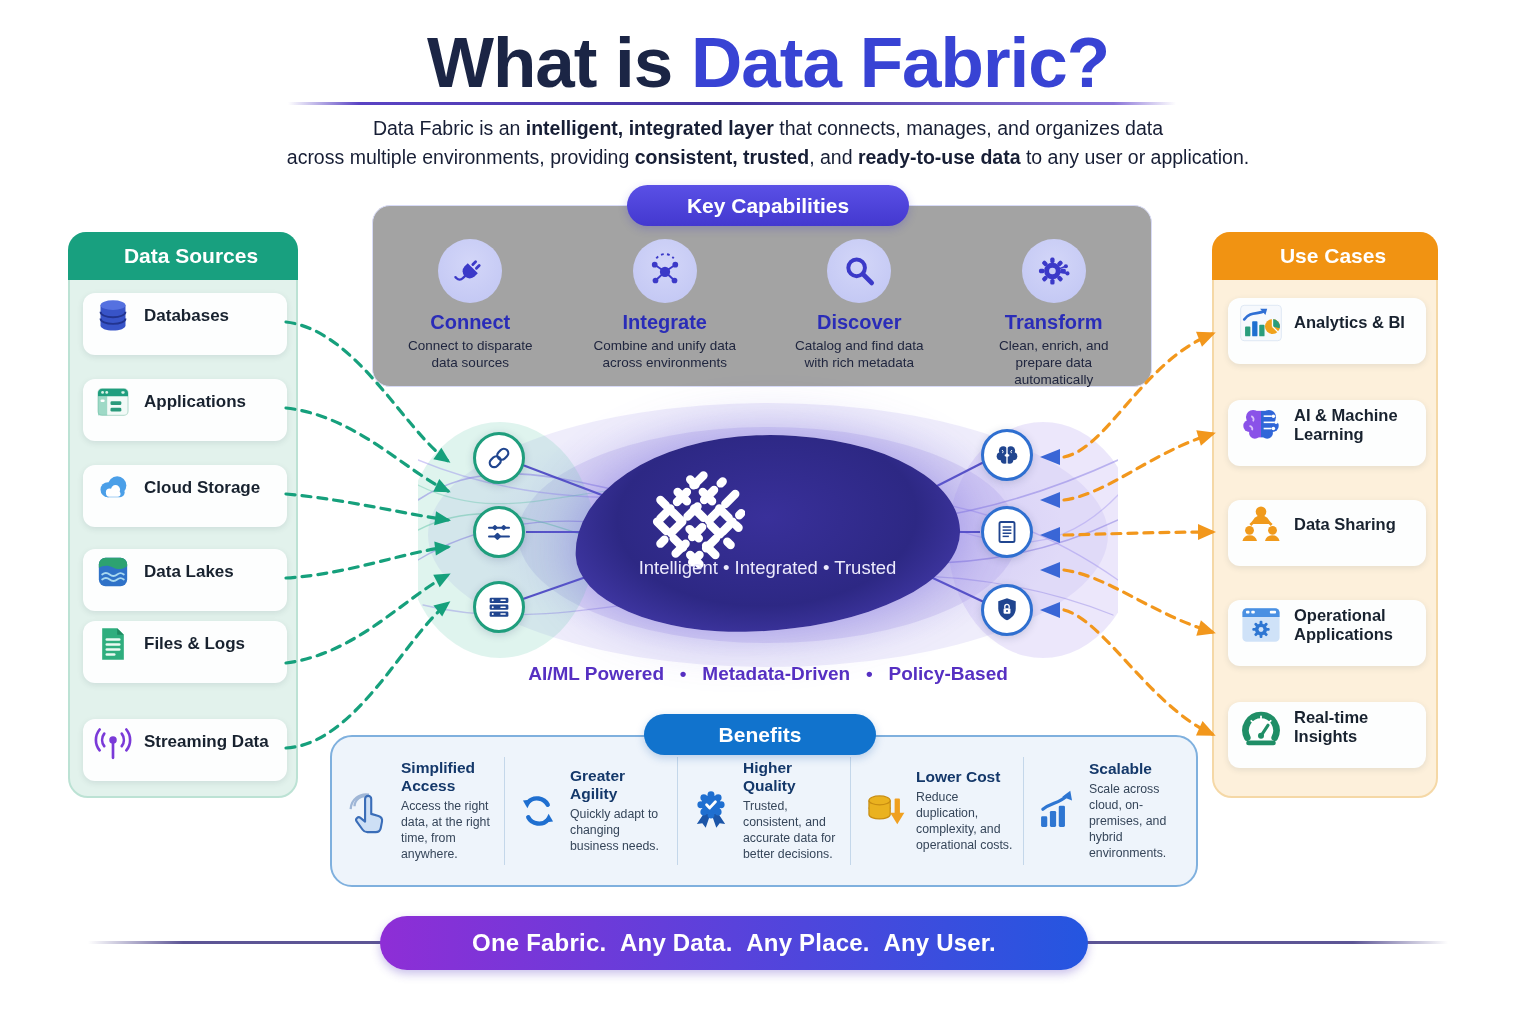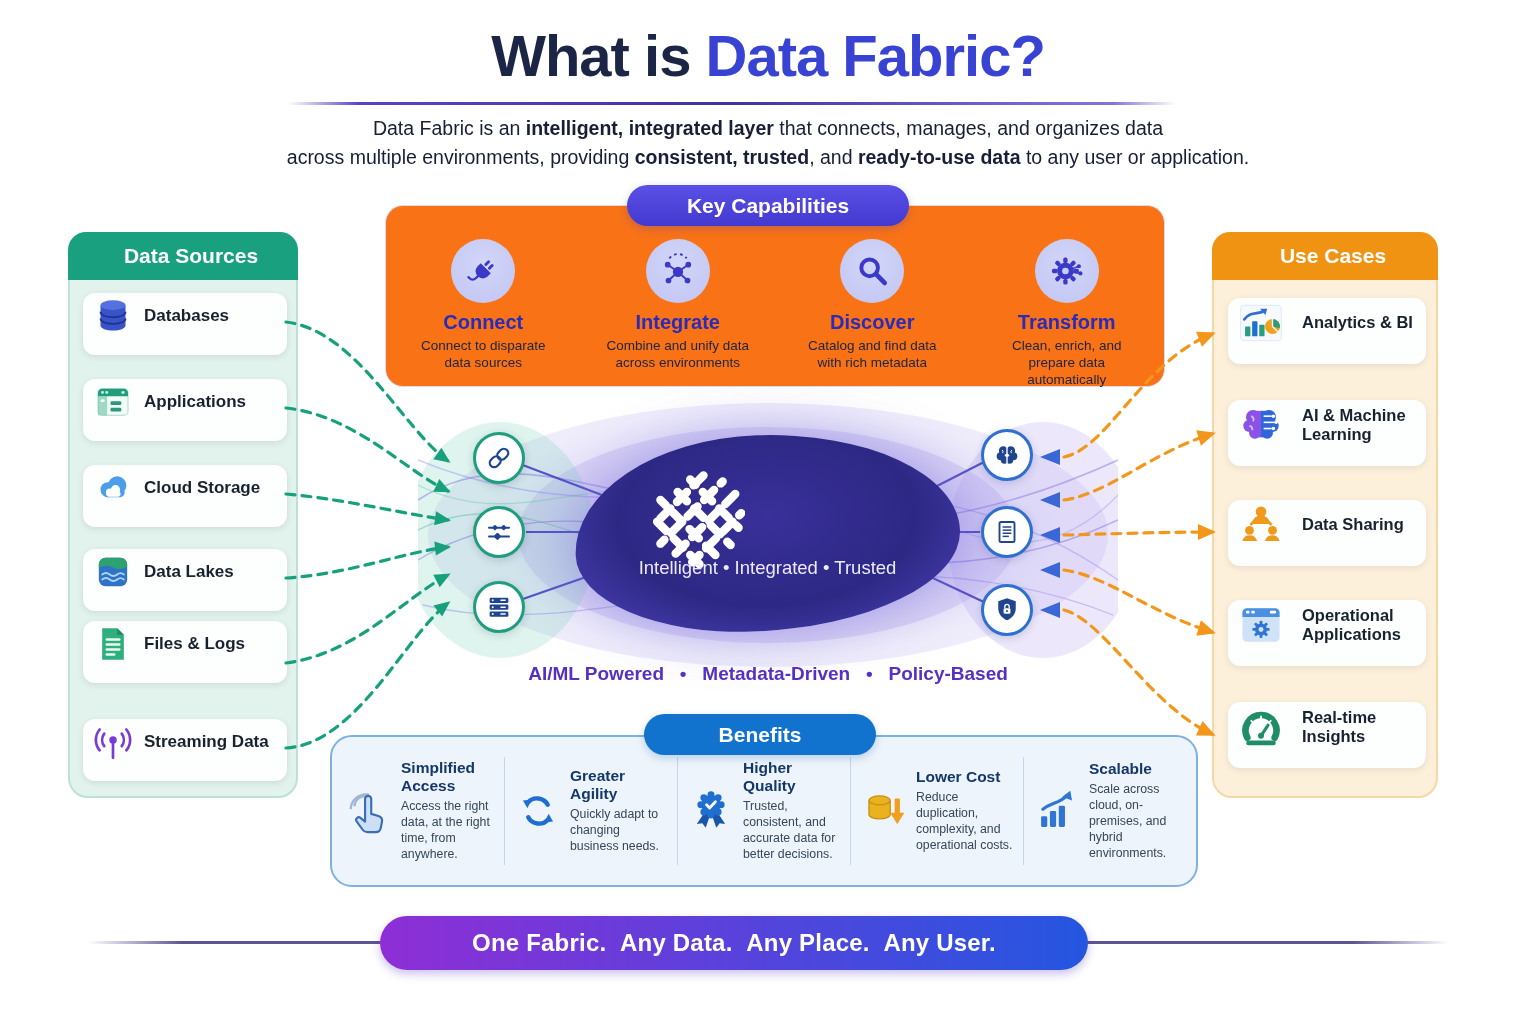--- a/index.html
+++ b/index.html
@@ -1,32 +1,32 @@
 <!DOCTYPE html>
 <html><head>
 <meta charset="utf-8">
 <style>
   html,body{margin:0;padding:0;background:#fff;}
   .canvas{position:relative;width:1536px;height:1024px;background:#fff;overflow:hidden;
           font-family:"Liberation Sans",sans-serif;color:#1b2337;}
 
   
   .title{position:absolute;top:22px;left:0;right:0;text-align:center;
-         font-size:58px;font-weight:800;letter-spacing:-1px;color:#1b2545;z-index:2;}
+         font-size:71px;font-weight:800;letter-spacing:-1px;color:#1b2545;z-index:2;}
   .title .hl{color:#3843d4;}
   .title-underline{position:absolute;left:288px;top:102px;width:888px;height:3px;z-index:2;
         background:linear-gradient(90deg,rgba(130,100,220,0),#5a43c4 8%,#43339f 50%,#8a74d8 93%,rgba(130,100,220,0));}
   .subtitle{position:absolute;top:114px;left:168px;width:1200px;text-align:center;
             font-size:19.5px;line-height:1.5;color:#171e35;z-index:2;}
   .subtitle b{font-weight:800;}
 
   
   .cap-panel{position:absolute;left:372px;top:205px;width:780px;height:182px;
-             background:#f97316;border:1.5px solid #d8dbf7;border-radius:18px;z-index:1;
-             display:flex;align-items:flex-start;padding-top:33px;box-sizing:border-box;margin-left:13px;}
+             background:#a3a3a3;border:1.5px solid #d8dbf7;border-radius:18px;z-index:1;
+             display:flex;align-items:flex-start;padding-top:33px;box-sizing:border-box;}
   .cap-pill{position:absolute;left:627px;top:185px;width:282px;height:41px;border-radius:21px;
             background:linear-gradient(180deg,#5a50e6,#4338cf);color:#fff;font-size:21px;font-weight:800;
             display:flex;align-items:center;justify-content:center;z-index:4;
             box-shadow:0 3px 8px rgba(60,50,200,.25);}
   .cap-item{flex:1;text-align:center;padding:0 6px;}
   .capcircle{width:64px;height:64px;border-radius:50%;margin:0 auto;
              background:radial-gradient(circle at 50% 38%,#d3d6f8,#c0c5f3);
              display:flex;align-items:center;justify-content:center;color:#3b39c8;}
   .capcircle svg{width:38px;height:38px;}
   .cap-title{font-size:20px;font-weight:800;color:#2a2cb8;margin:8px 0 4px;}
@@ -36,21 +36,21 @@
   .side-panel{position:absolute;top:232px;height:566px;border-radius:20px;z-index:1;box-sizing:border-box;}
   .ds-panel{left:68px;width:230px;background:#e2f2ec;border:2px solid #bce2d4;}
   .uc-panel{left:1212px;width:226px;background:#fdf0db;border:2px solid #f5d8a6;}
   .side-header{position:absolute;left:-2px;top:-2px;right:-2px;height:48px;border-radius:18px 18px 0 0;
                color:#fff;font-size:21px;font-weight:800;display:flex;align-items:center;justify-content:center;padding-left:16px;}
   .ds-header{background:#18a07f;}
   .uc-header{background:#f19312;}
   .side-card{position:absolute;background:#fdfefe;border-radius:12px;display:flex;align-items:center;
              box-shadow:0 2px 6px rgba(20,50,60,.10);padding:0 8px 16px 10px;box-sizing:border-box;z-index:2;}
   .ds-card{left:13px;width:204px;height:62px;}
-  .uc-card{left:14px;width:198px;height:66px;gap:8px;}
+  .uc-card{left:14px;width:198px;height:66px;}
   .side-card svg{flex-shrink:0;}
   .ds-label{font-size:17px;font-weight:700;color:#18222f;margin-left:11px;line-height:1.15;}
   .uc-label{font-size:16.5px;font-weight:700;color:#18222f;margin-left:10px;line-height:1.18;}
 
   
   .mesh{position:absolute;left:418px;top:390px;z-index:2;}
   .glow1{position:absolute;left:468px;top:405px;width:600px;height:255px;z-index:2;
          background:radial-gradient(ellipse at center,rgba(122,108,226,.30),rgba(122,108,226,0) 70%);}
   .blob{position:absolute;left:575px;top:435px;width:385px;height:196px;z-index:3;
         border-radius:48% 52% 55% 45% / 58% 52% 48% 42%;transform:rotate(-2deg);

